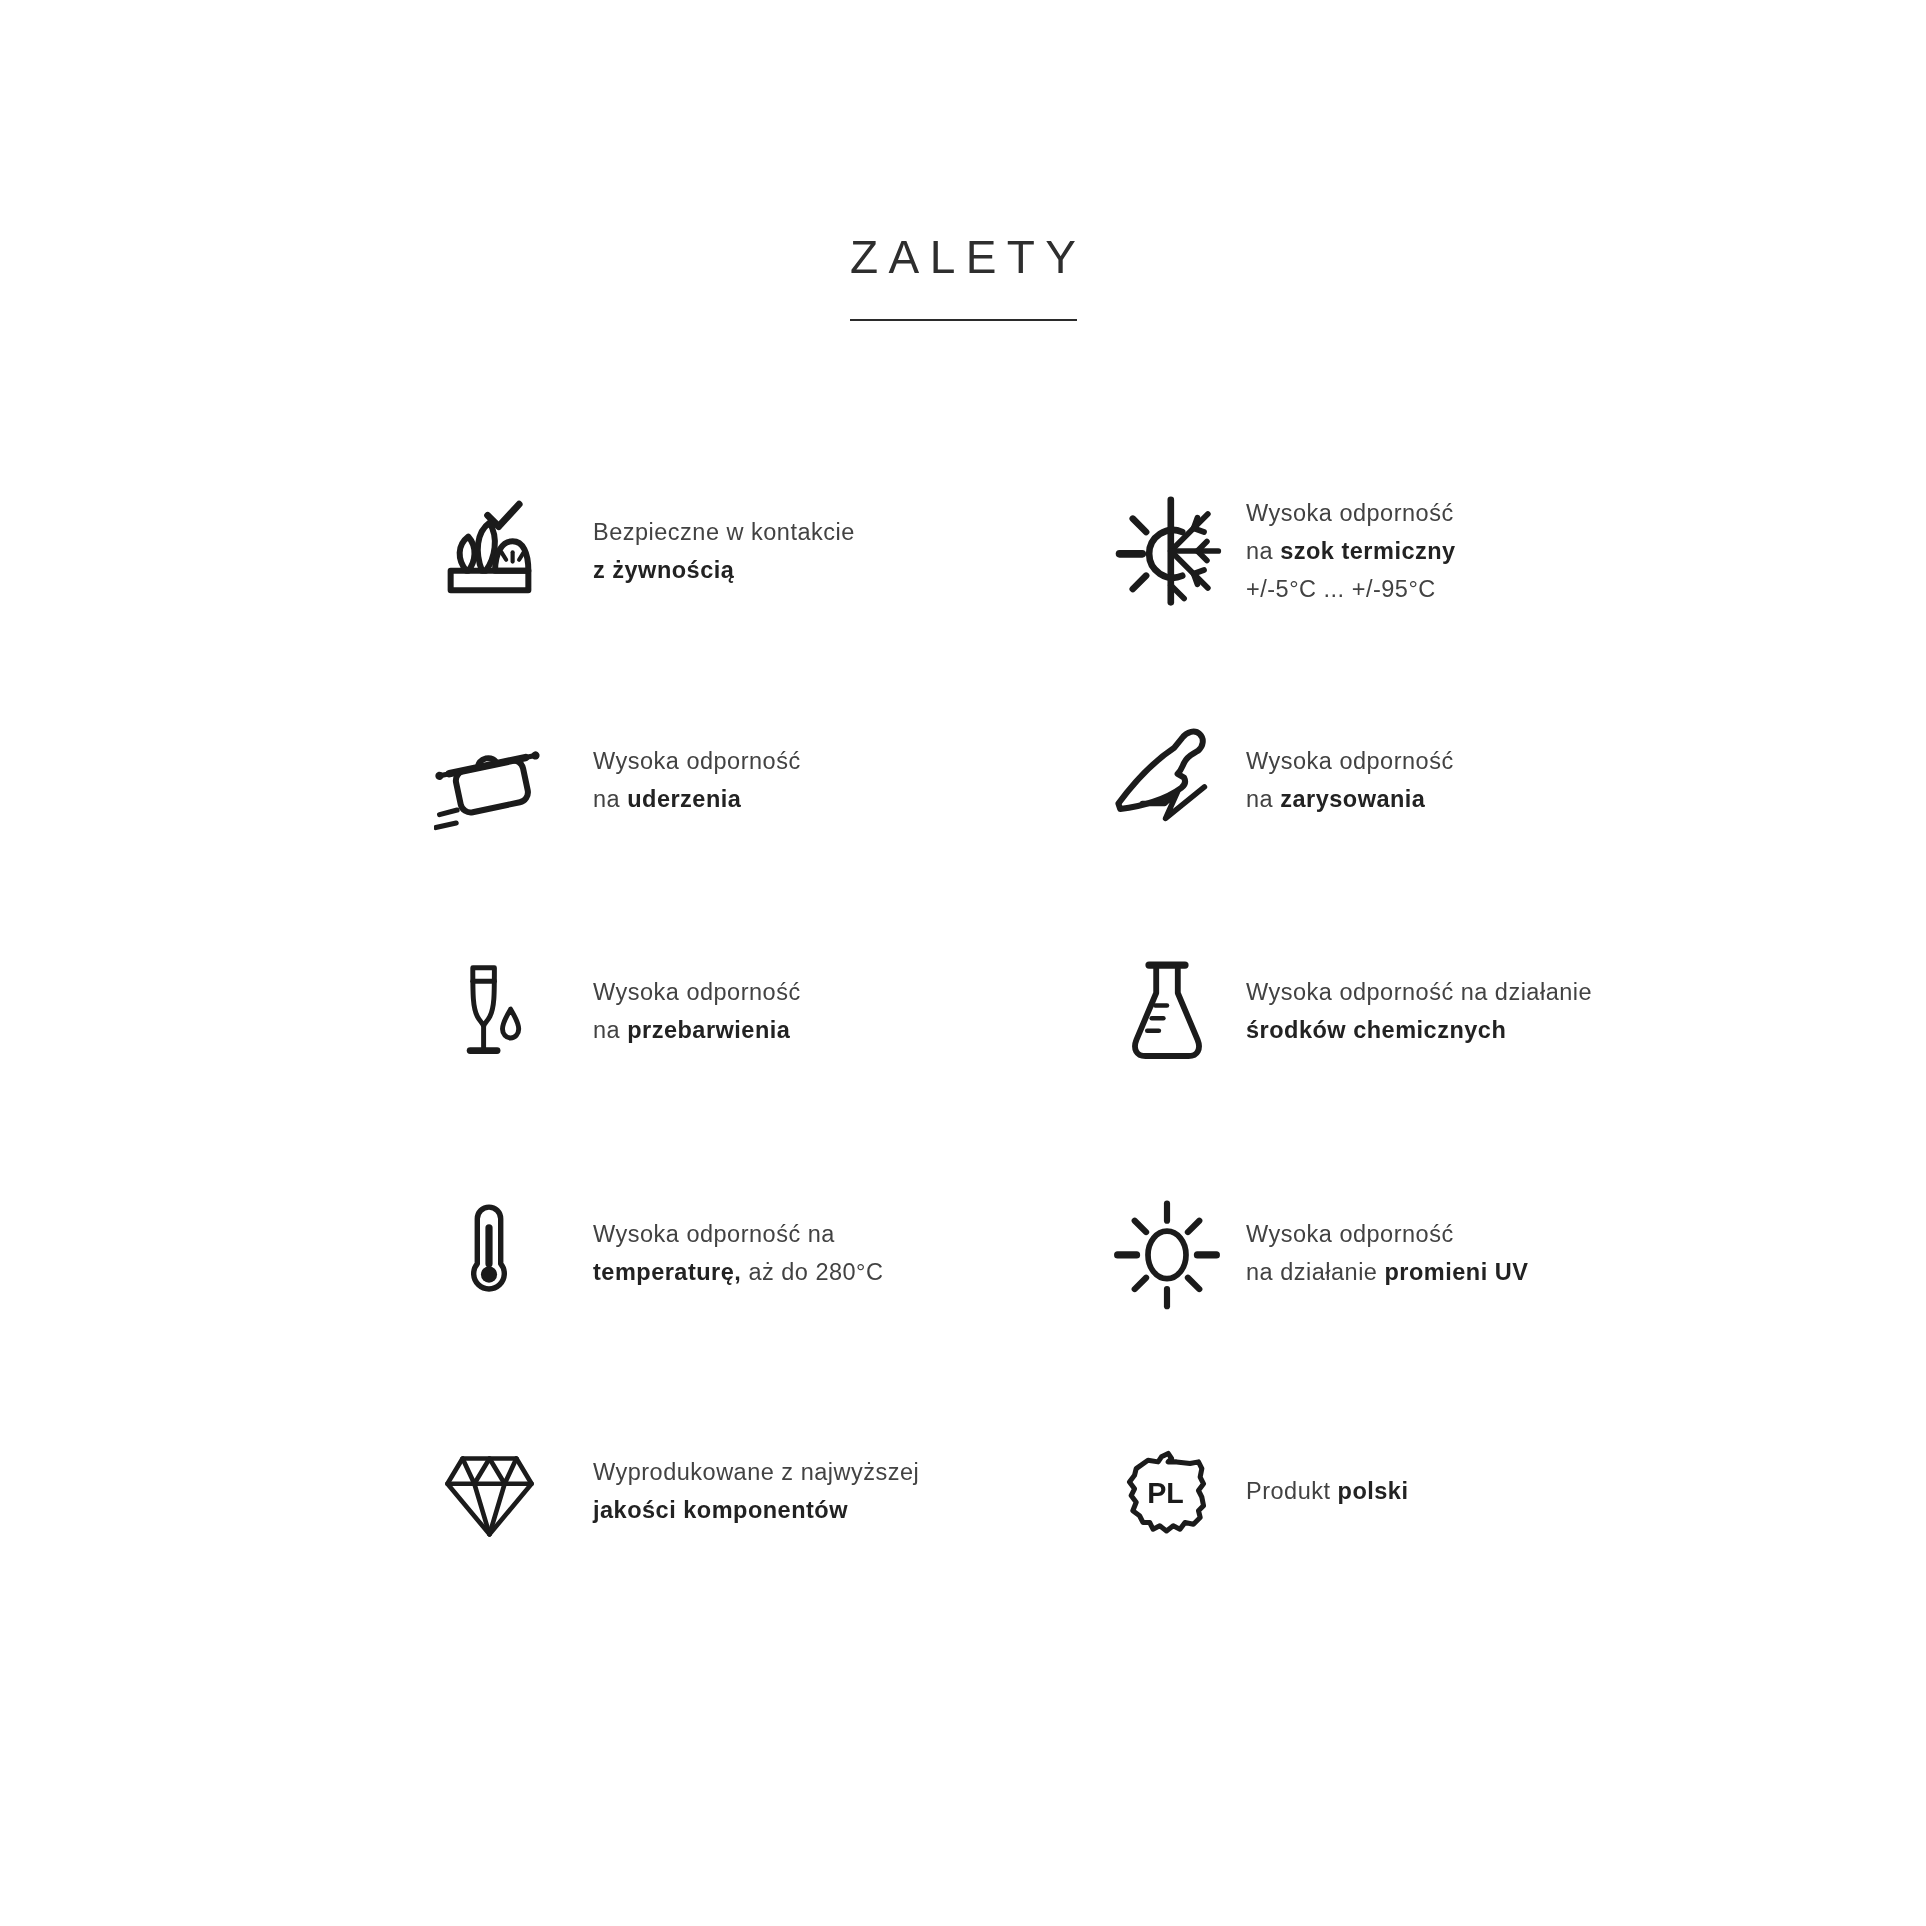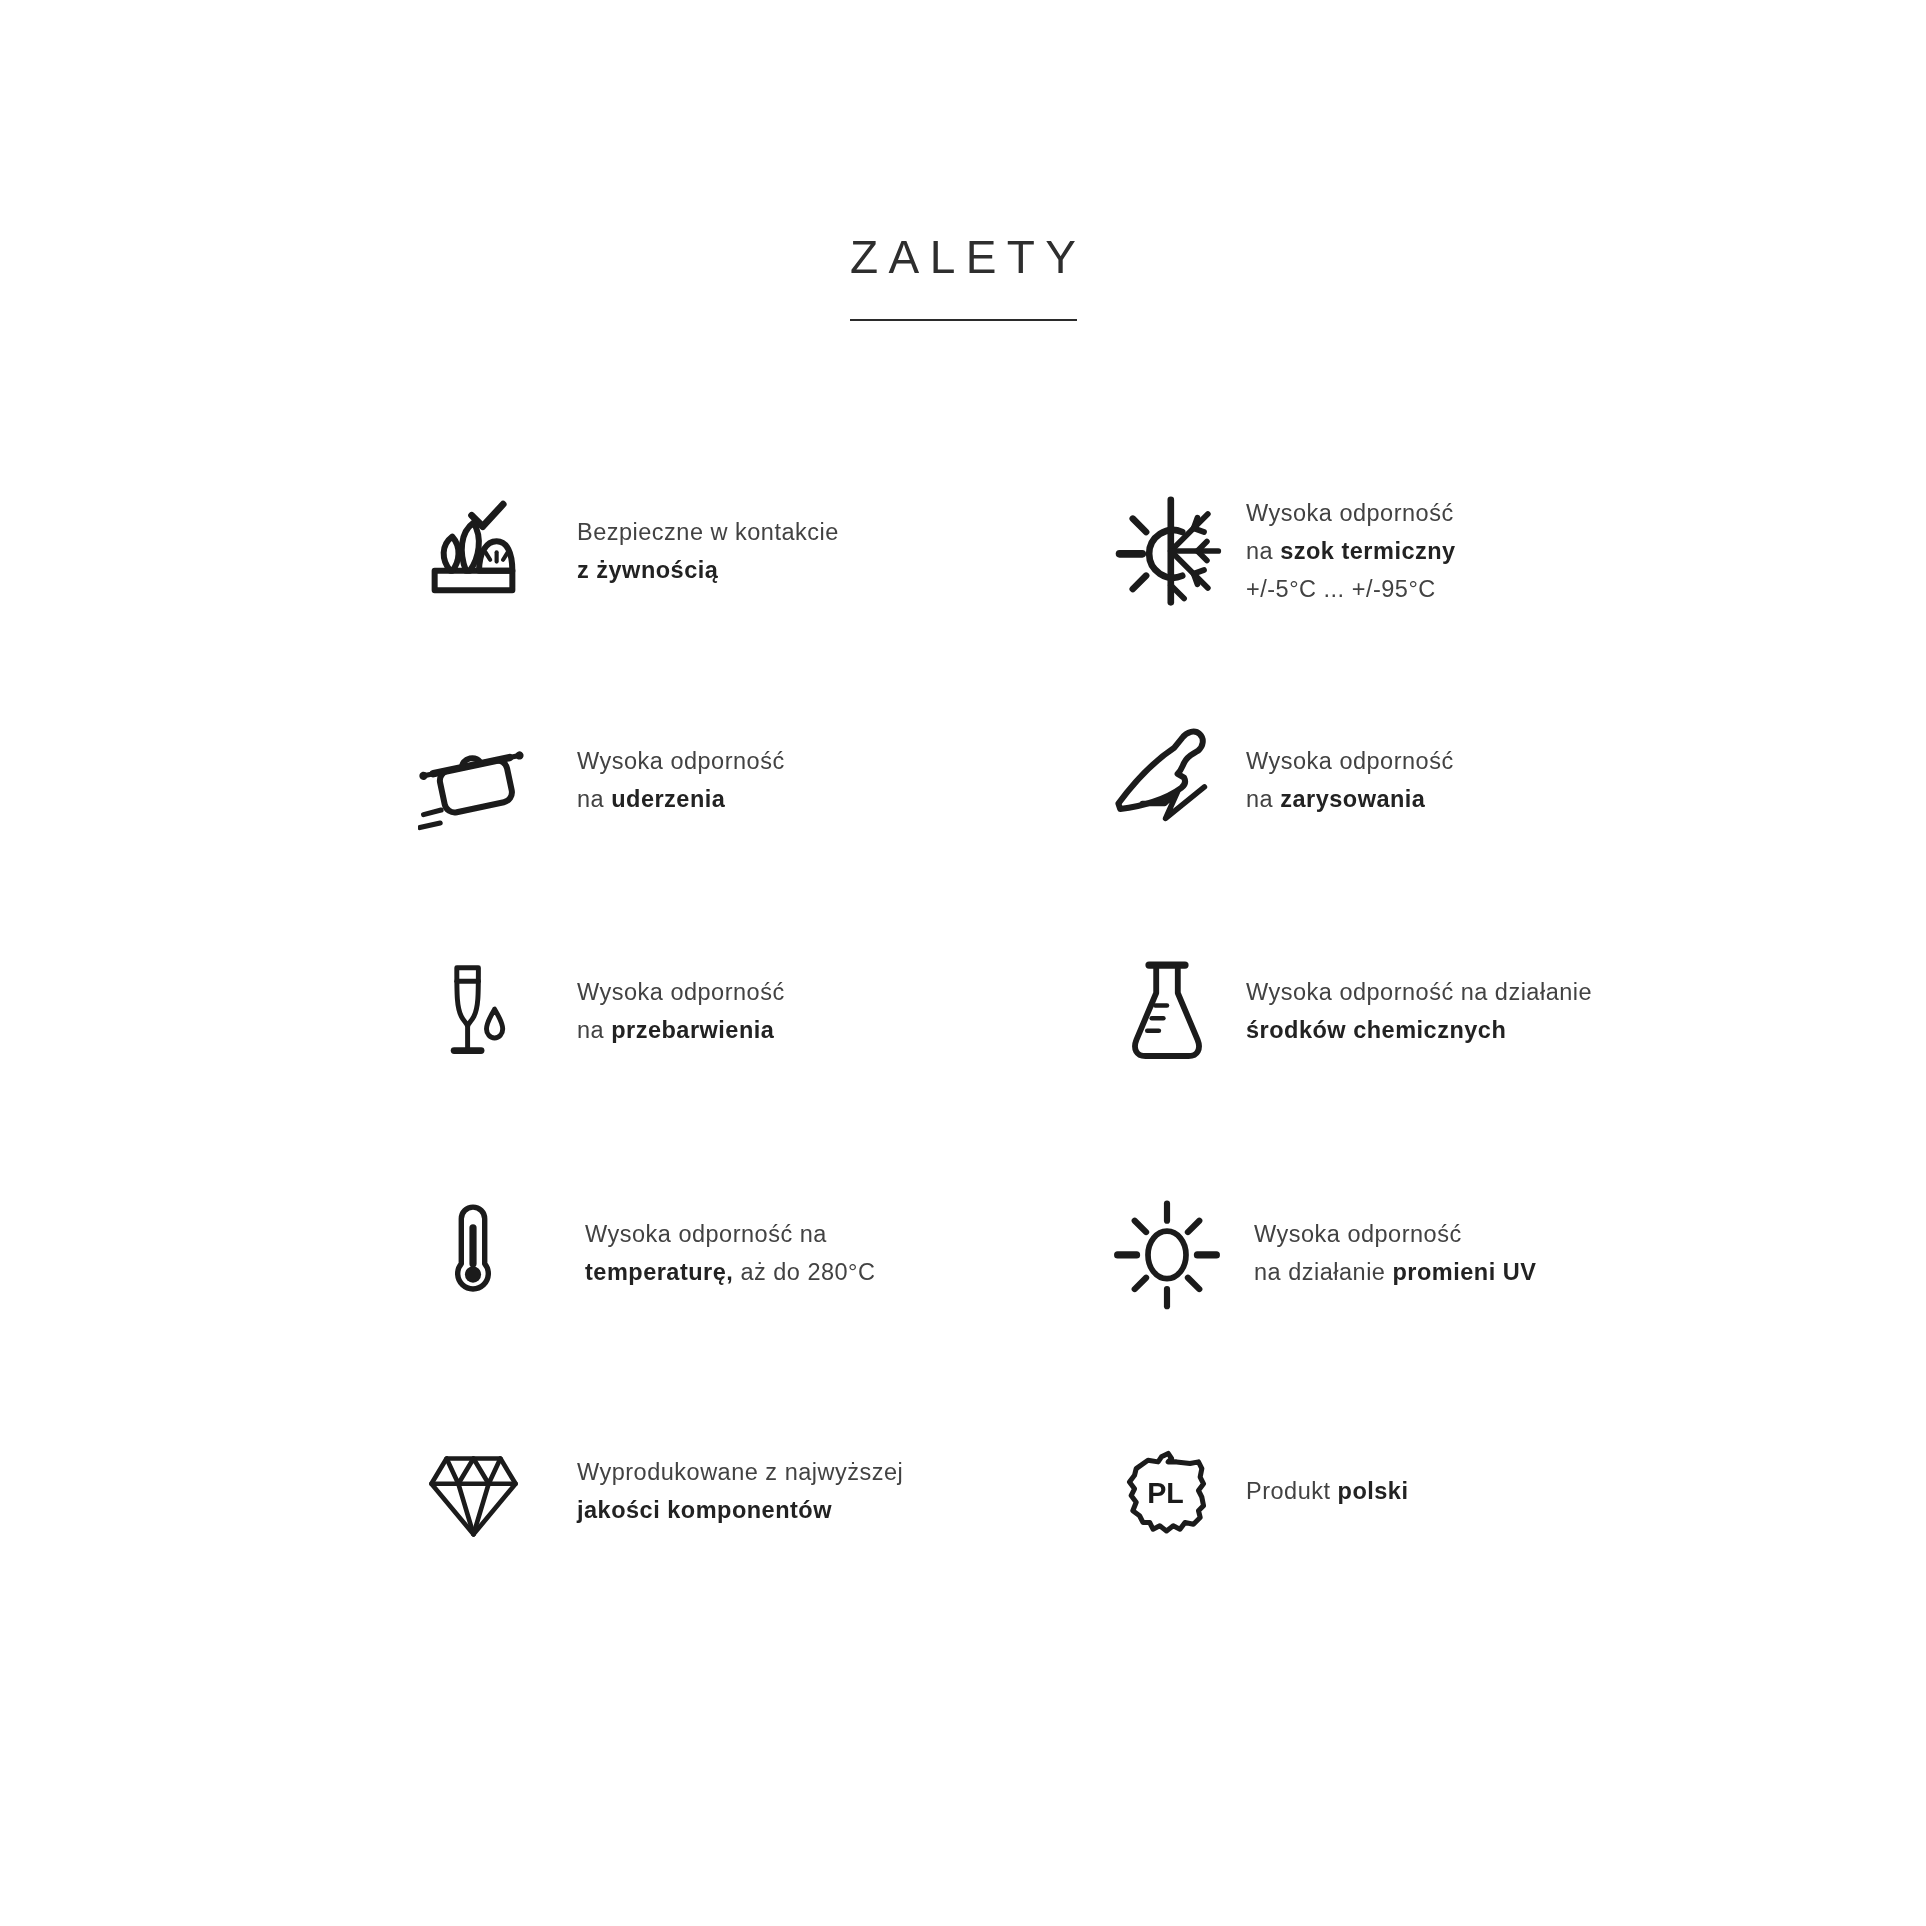--- a/index.html
+++ b/index.html
@@ -31,37 +31,37 @@
     display:flex;
     align-items:center;
     height:143px;
   }
   .iconbox{
     flex:none;
     display:flex;
     align-items:flex-start;
     justify-content:center;
   }
-  .left-col{left:417px;}
+  .left-col{left:433px;}
   .left-col .iconbox{width:112px;margin-right:48px;}
   .right-col{left:1109px;}
   .right-col .iconbox{width:115px;margin-right:22px;}
   .txt{display:block;}
   .line{
     font-size:23.5px;
     line-height:38px;
     letter-spacing:0.5px;
     white-space:nowrap;
     color:#424242;
   }
   .lt{font-weight:300;}
   .bd{font-weight:700;color:#222222;}
   svg{display:block;}
   svg *{vector-effect:none;}
-  .r1{top:479px;} .r2{top:708px;} .r3{top:939px;} .r4{top:1181px;gap:8px;} .r5{top:1419px;}
+  .r1{top:479px;} .r2{top:708px;} .r3{top:939px;} .r4{top:1181px;} .r5{top:1419px;}
 </style>
 </head>
 <body>
 
 <div class="title">ZALETY</div>
 <div class="title-rule"></div>
 
 <div class="item left-col r1">
   <div class="iconbox">
     <svg width="111" height="111" viewBox="0 0 120 120" fill="none" stroke="#1b1b1b" stroke-width="6.5" stroke-linecap="round" stroke-linejoin="round">

